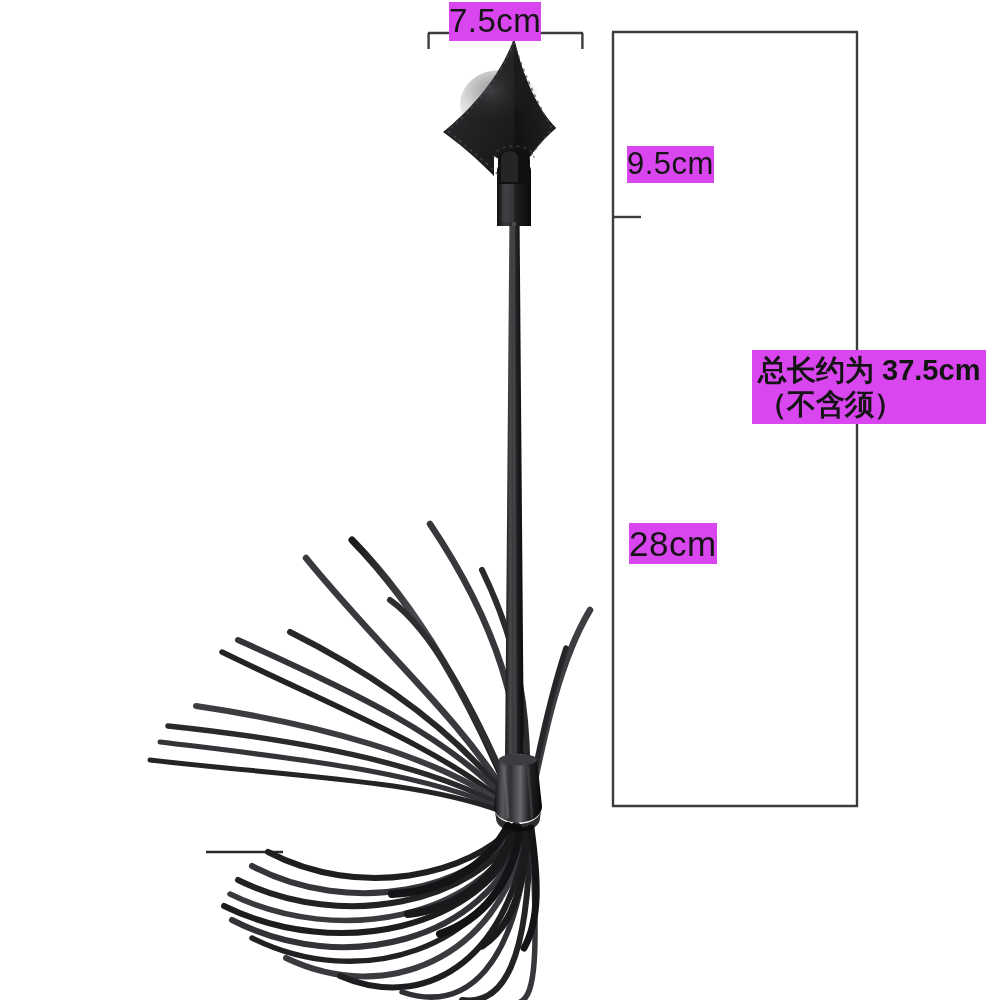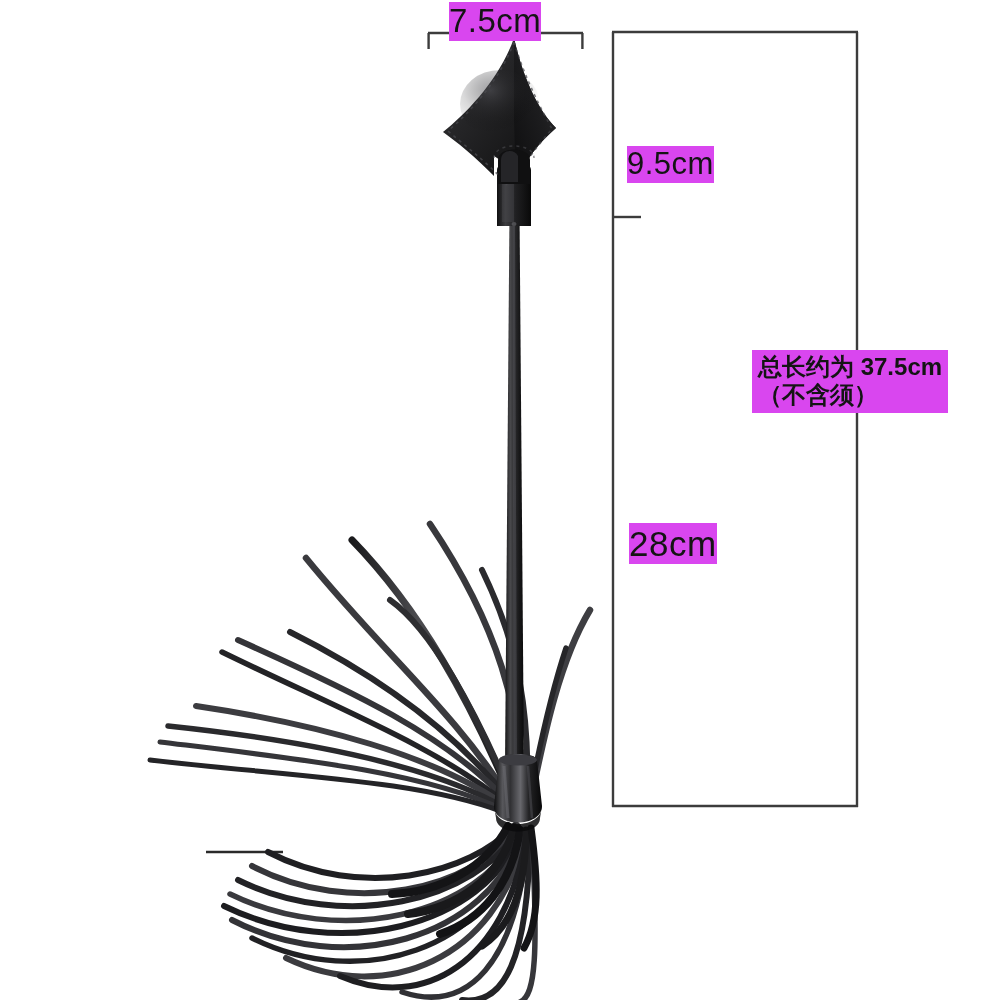--- a/index.html
+++ b/index.html
@@ -46,21 +46,21 @@
   }
   .lbl-shaft {
     left: 629px;
     top: 523px;
     font-size: 35px;
     letter-spacing: 0.5px;
   }
   .lbl-total {
     left: 752px;
     top: 350px;
-    font-size: 24px;
+    font-size: 29px;
     font-weight: bold;
     text-align: center;
     padding: 3px 6px;
   }
   .lbl-total .line2 {
     display: block;
     text-align: left;
   }
   .lbl-tassel {
     left: 36px;

